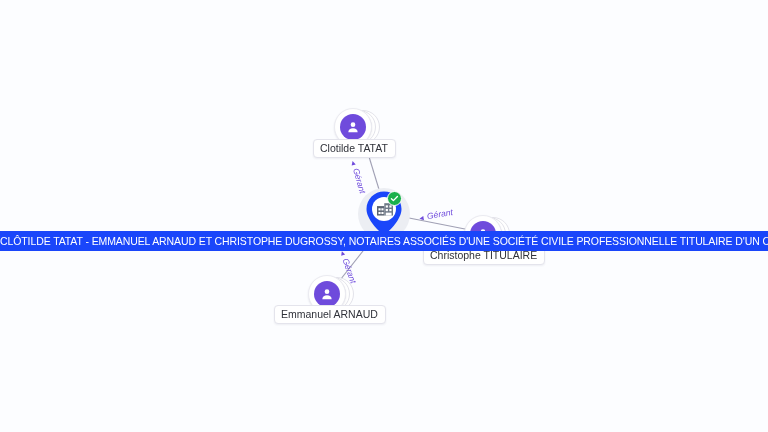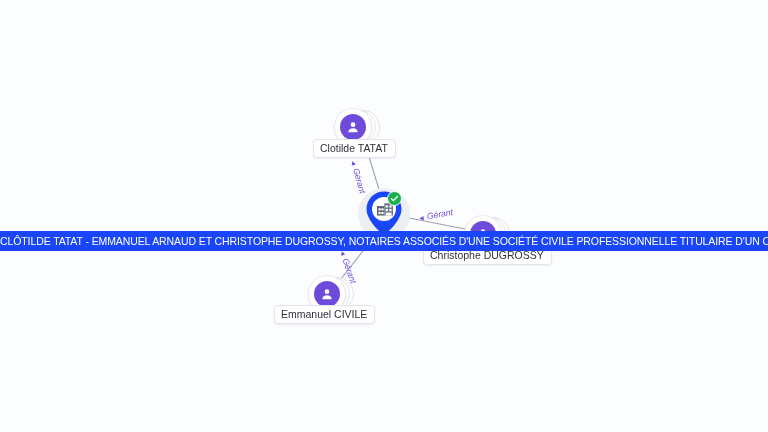--- a/index.html
+++ b/index.html
@@ -206,36 +206,36 @@
     <div class="stack-circle s1"></div>
     <div class="avatar-wrap">
       <div class="avatar">
         <svg width="14" height="14" viewBox="0 0 24 24" fill="#ffffff">
           <circle cx="12" cy="8" r="4"></circle>
           <path d="M4 21c0-4.4 3.6-7 8-7s8 2.6 8 7z"></path>
         </svg>
       </div>
     </div>
   </div>
-  <div class="node-label" style="left:423px; top:246px;">Christophe DUGROSSY</div>
+  <div class="node-label" style="left:423px; top:246px;">Christophe TITULAIRE</div>
 
   <div class="person-node" style="left:308px; top:275px;">
     <div class="stack-circle s3"></div>
     <div class="stack-circle s2"></div>
     <div class="stack-circle s1"></div>
     <div class="avatar-wrap">
       <div class="avatar">
         <svg width="14" height="14" viewBox="0 0 24 24" fill="#ffffff">
           <circle cx="12" cy="8" r="4"></circle>
           <path d="M4 21c0-4.4 3.6-7 8-7s8 2.6 8 7z"></path>
         </svg>
       </div>
     </div>
   </div>
-  <div class="node-label" style="left:274px; top:305px;">Emmanuel CIVILE</div>
+  <div class="node-label" style="left:274px; top:305px;">Emmanuel ARNAUD</div>
 
   <div class="edge-label" id="edge-label-top">
     <span class="arrow">◄</span>
     <span>Gérant</span>
   </div>
 
   <div class="edge-label" id="edge-label-right">
     <span class="arrow">◄</span>
     <span>Gérant</span>
   </div>

